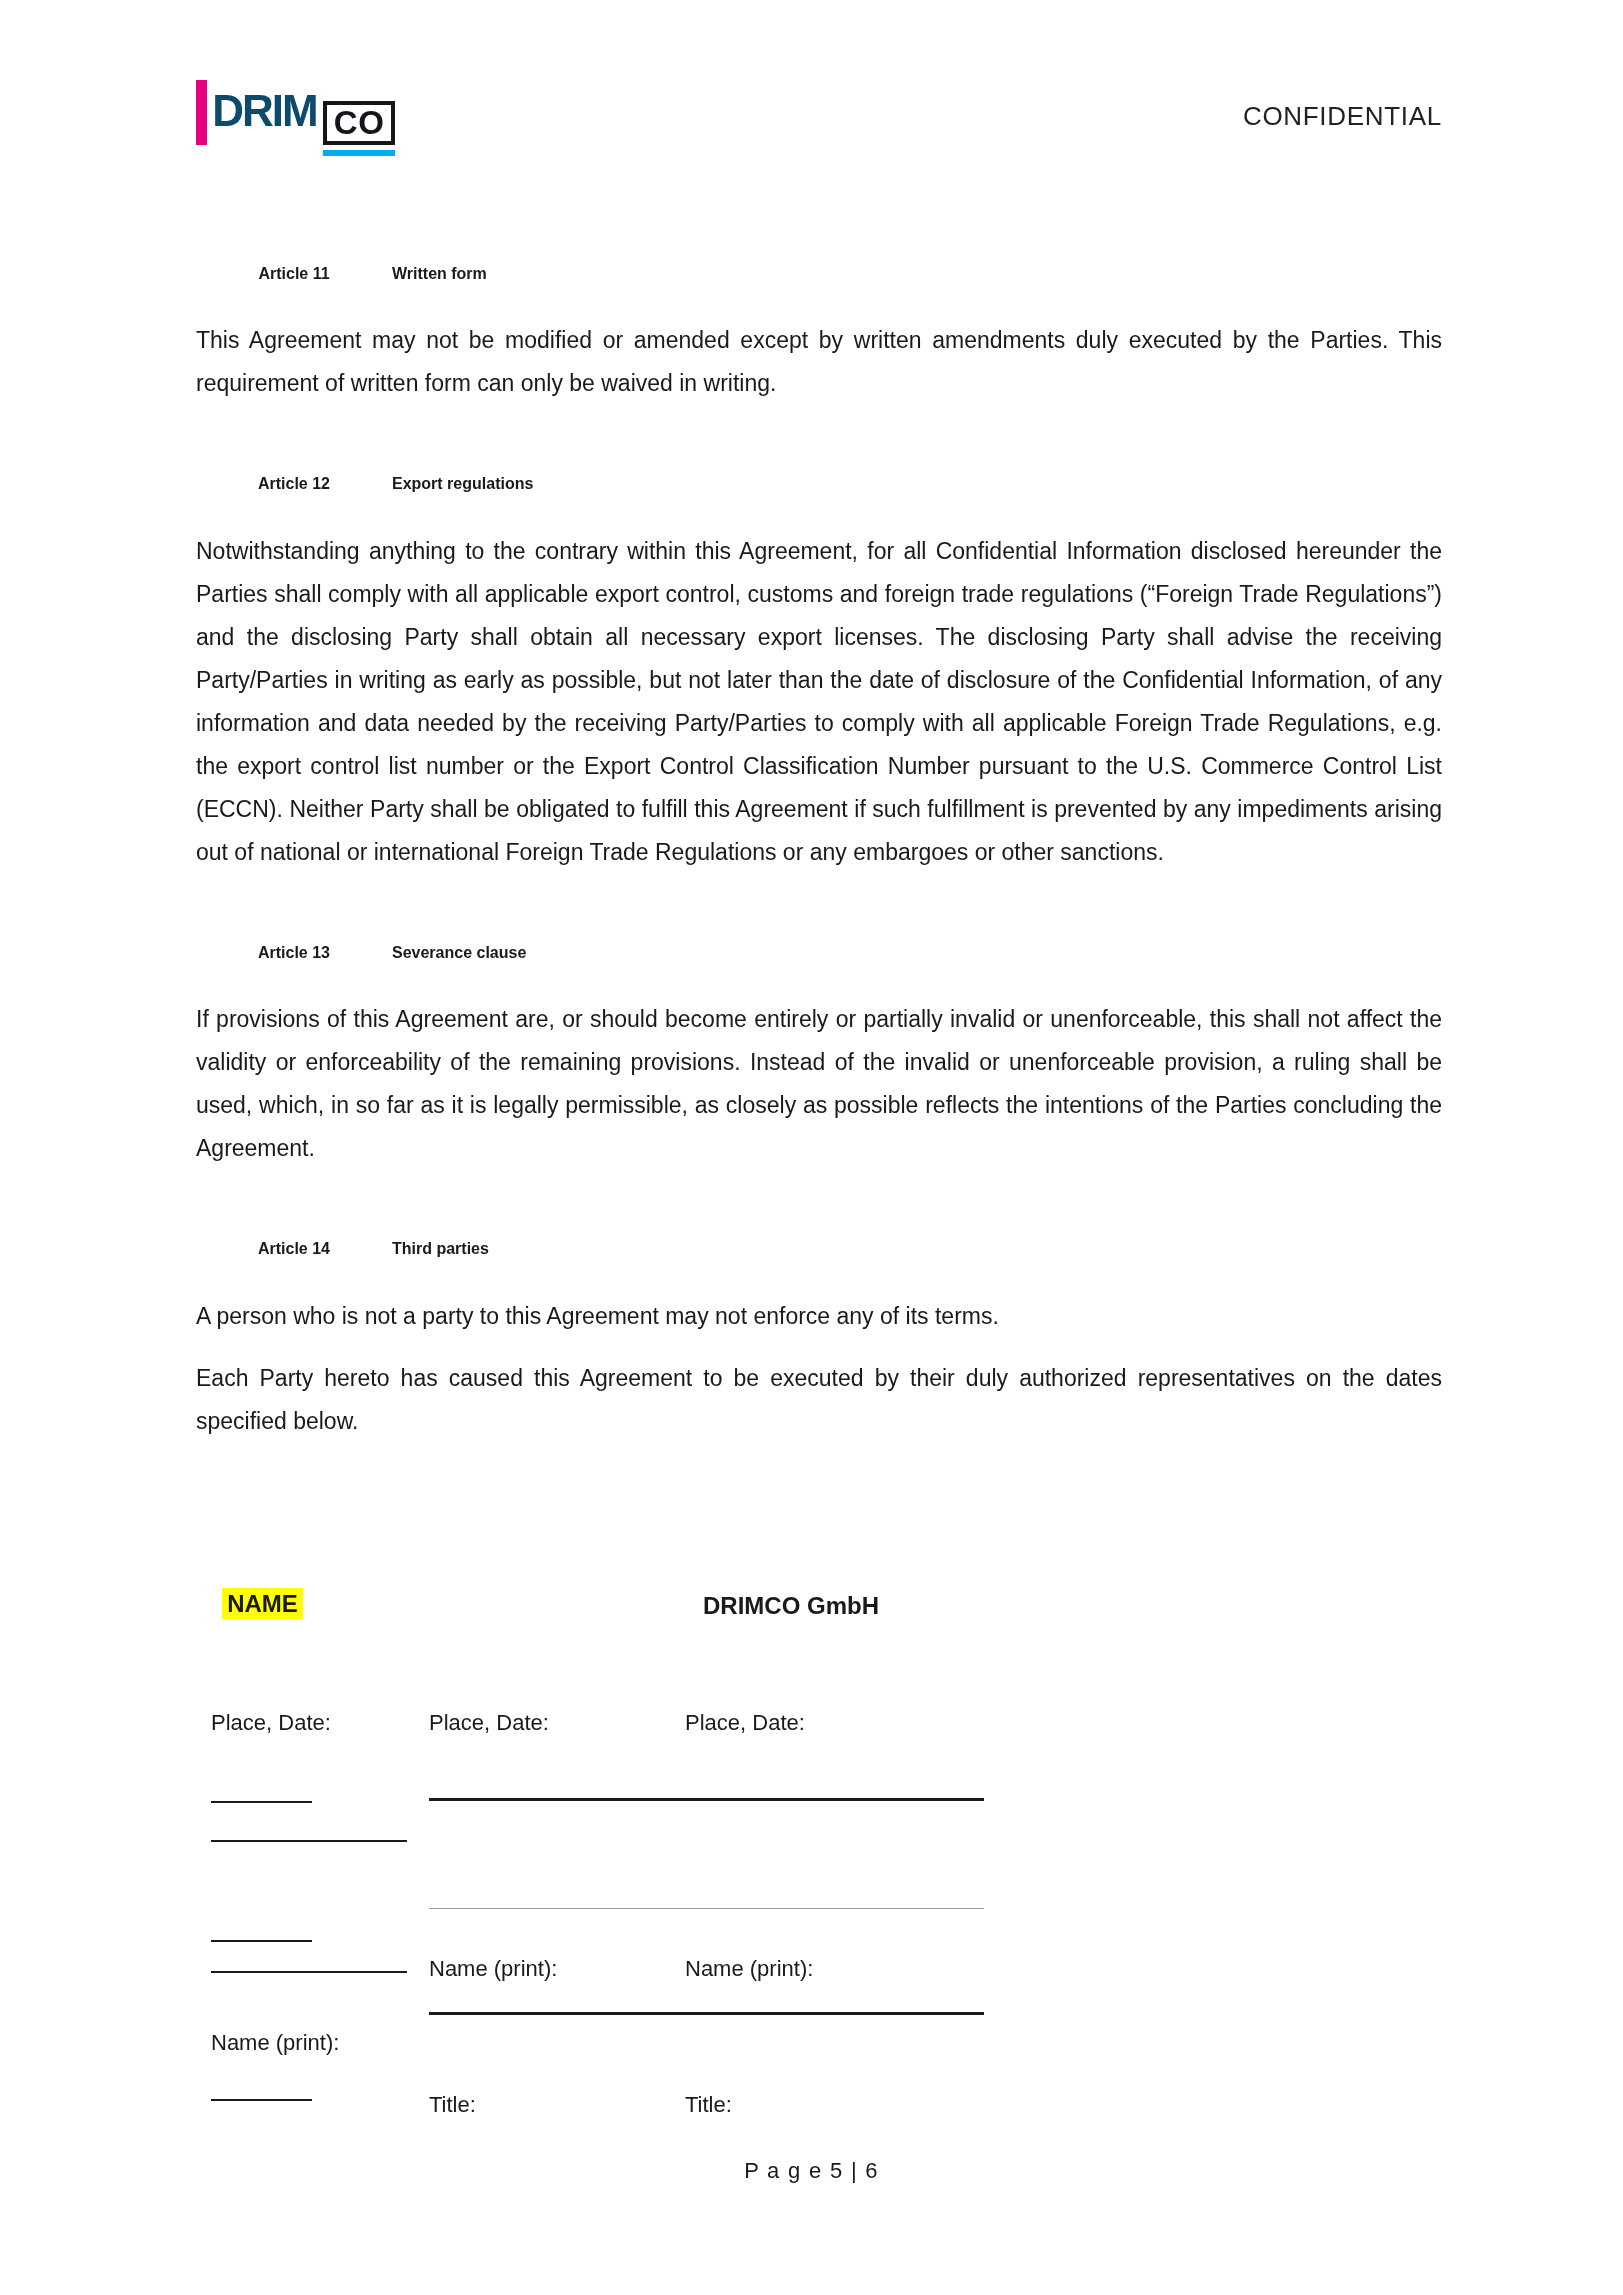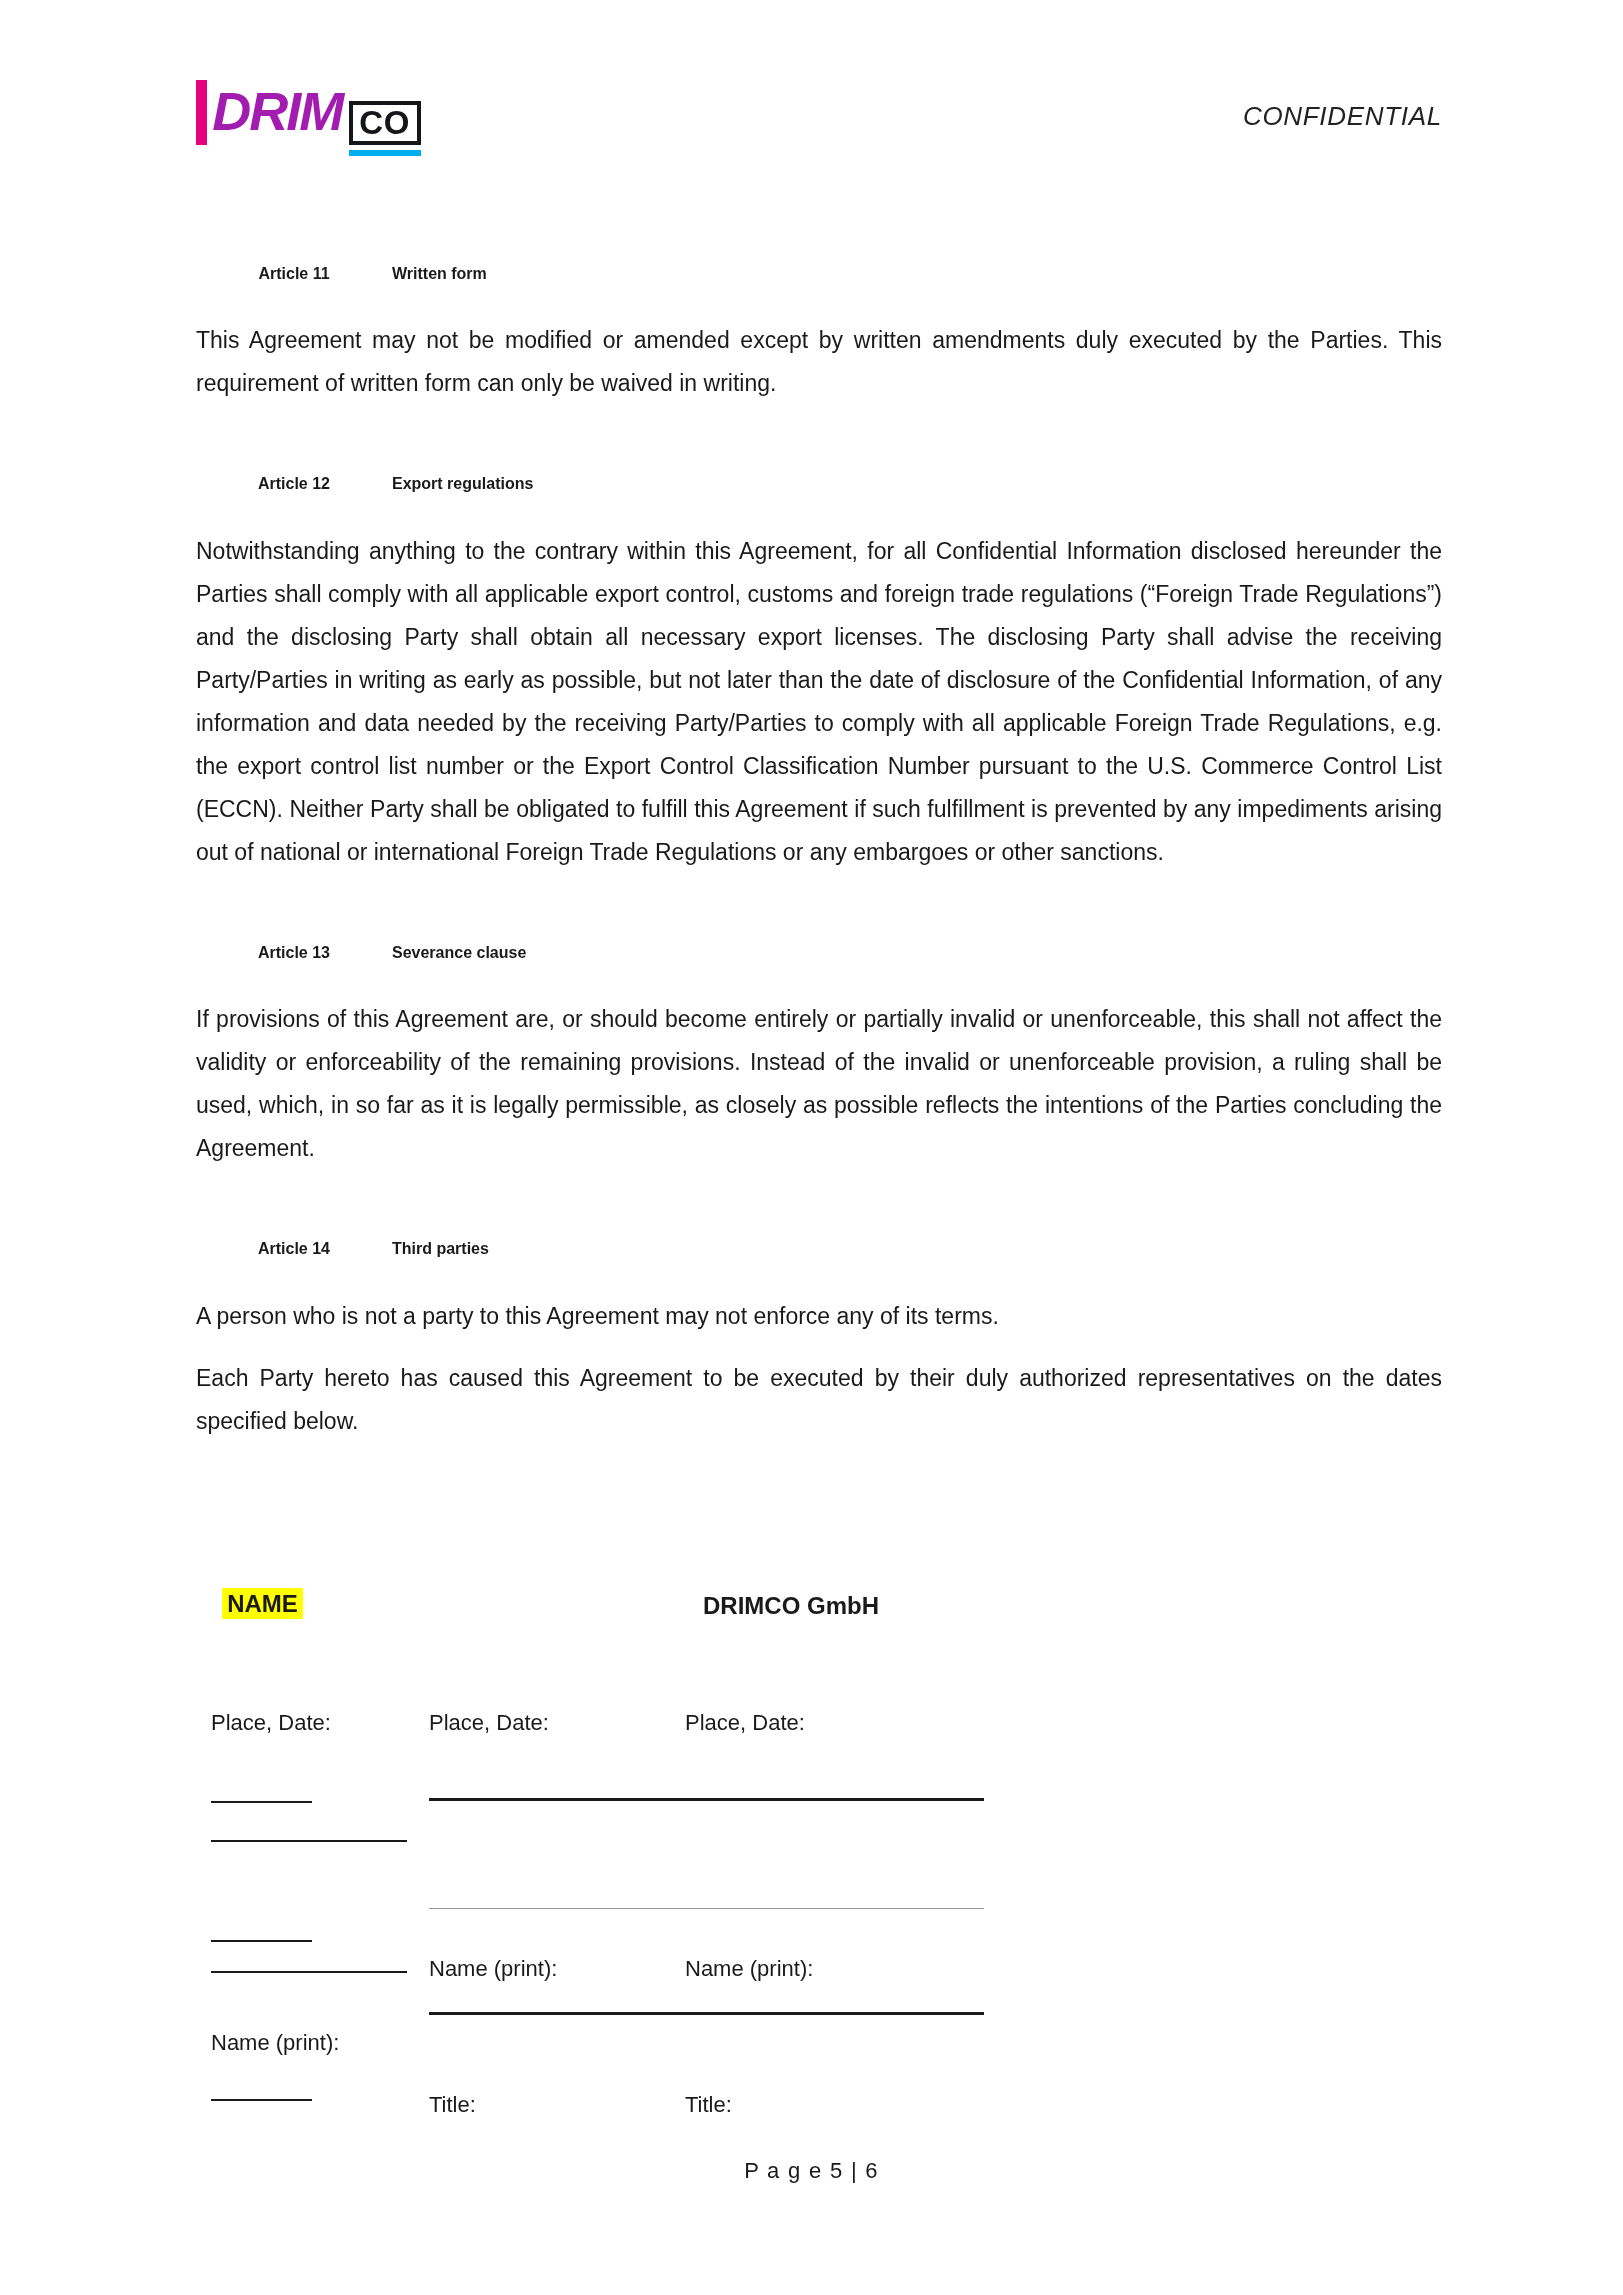--- a/index.html
+++ b/index.html
@@ -32,26 +32,25 @@
     align-items: flex-start;
   }
   .logo-bar {
     width: 11px;
     height: 65px;
     background: #E6007E;
     margin-right: 5.2px;
     margin-top: 2.6px;
   }
   .logo-drim {
-    font-size: 54px;
+    font-size: 44px;
     font-weight: 800;
     letter-spacing: -2px;
-    color: #a21caf;
+    color: #0c4a6e;
     line-height: 68px;
-    font-style: italic;
   }
   .logo-co-wrap {
     margin-left: 6.5px;
     margin-top: 24px;
     display: inline-block;
   }
   .logo-co {
     display: block;
     border: 4.6px solid #15151c;
     padding: 0px 6.5px 1.3px 6.5px;
@@ -64,21 +63,20 @@
   .logo-co-underline {
     height: 5.9px;
     background: #00AEEF;
     margin-top: 4.6px;
   }
   .confidential {
     font-size: 26px;
     letter-spacing: 0.7px;
     color: #222222;
     margin-top: 23.6px;
-    font-style: italic;
   }
 
   
   .article h3 {
     display: flex;
     font-size: 16px;
     font-weight: 700;
     color: #1a1a1a;
     margin: 62px 0 29.4px 0;
     line-height: 33px;

